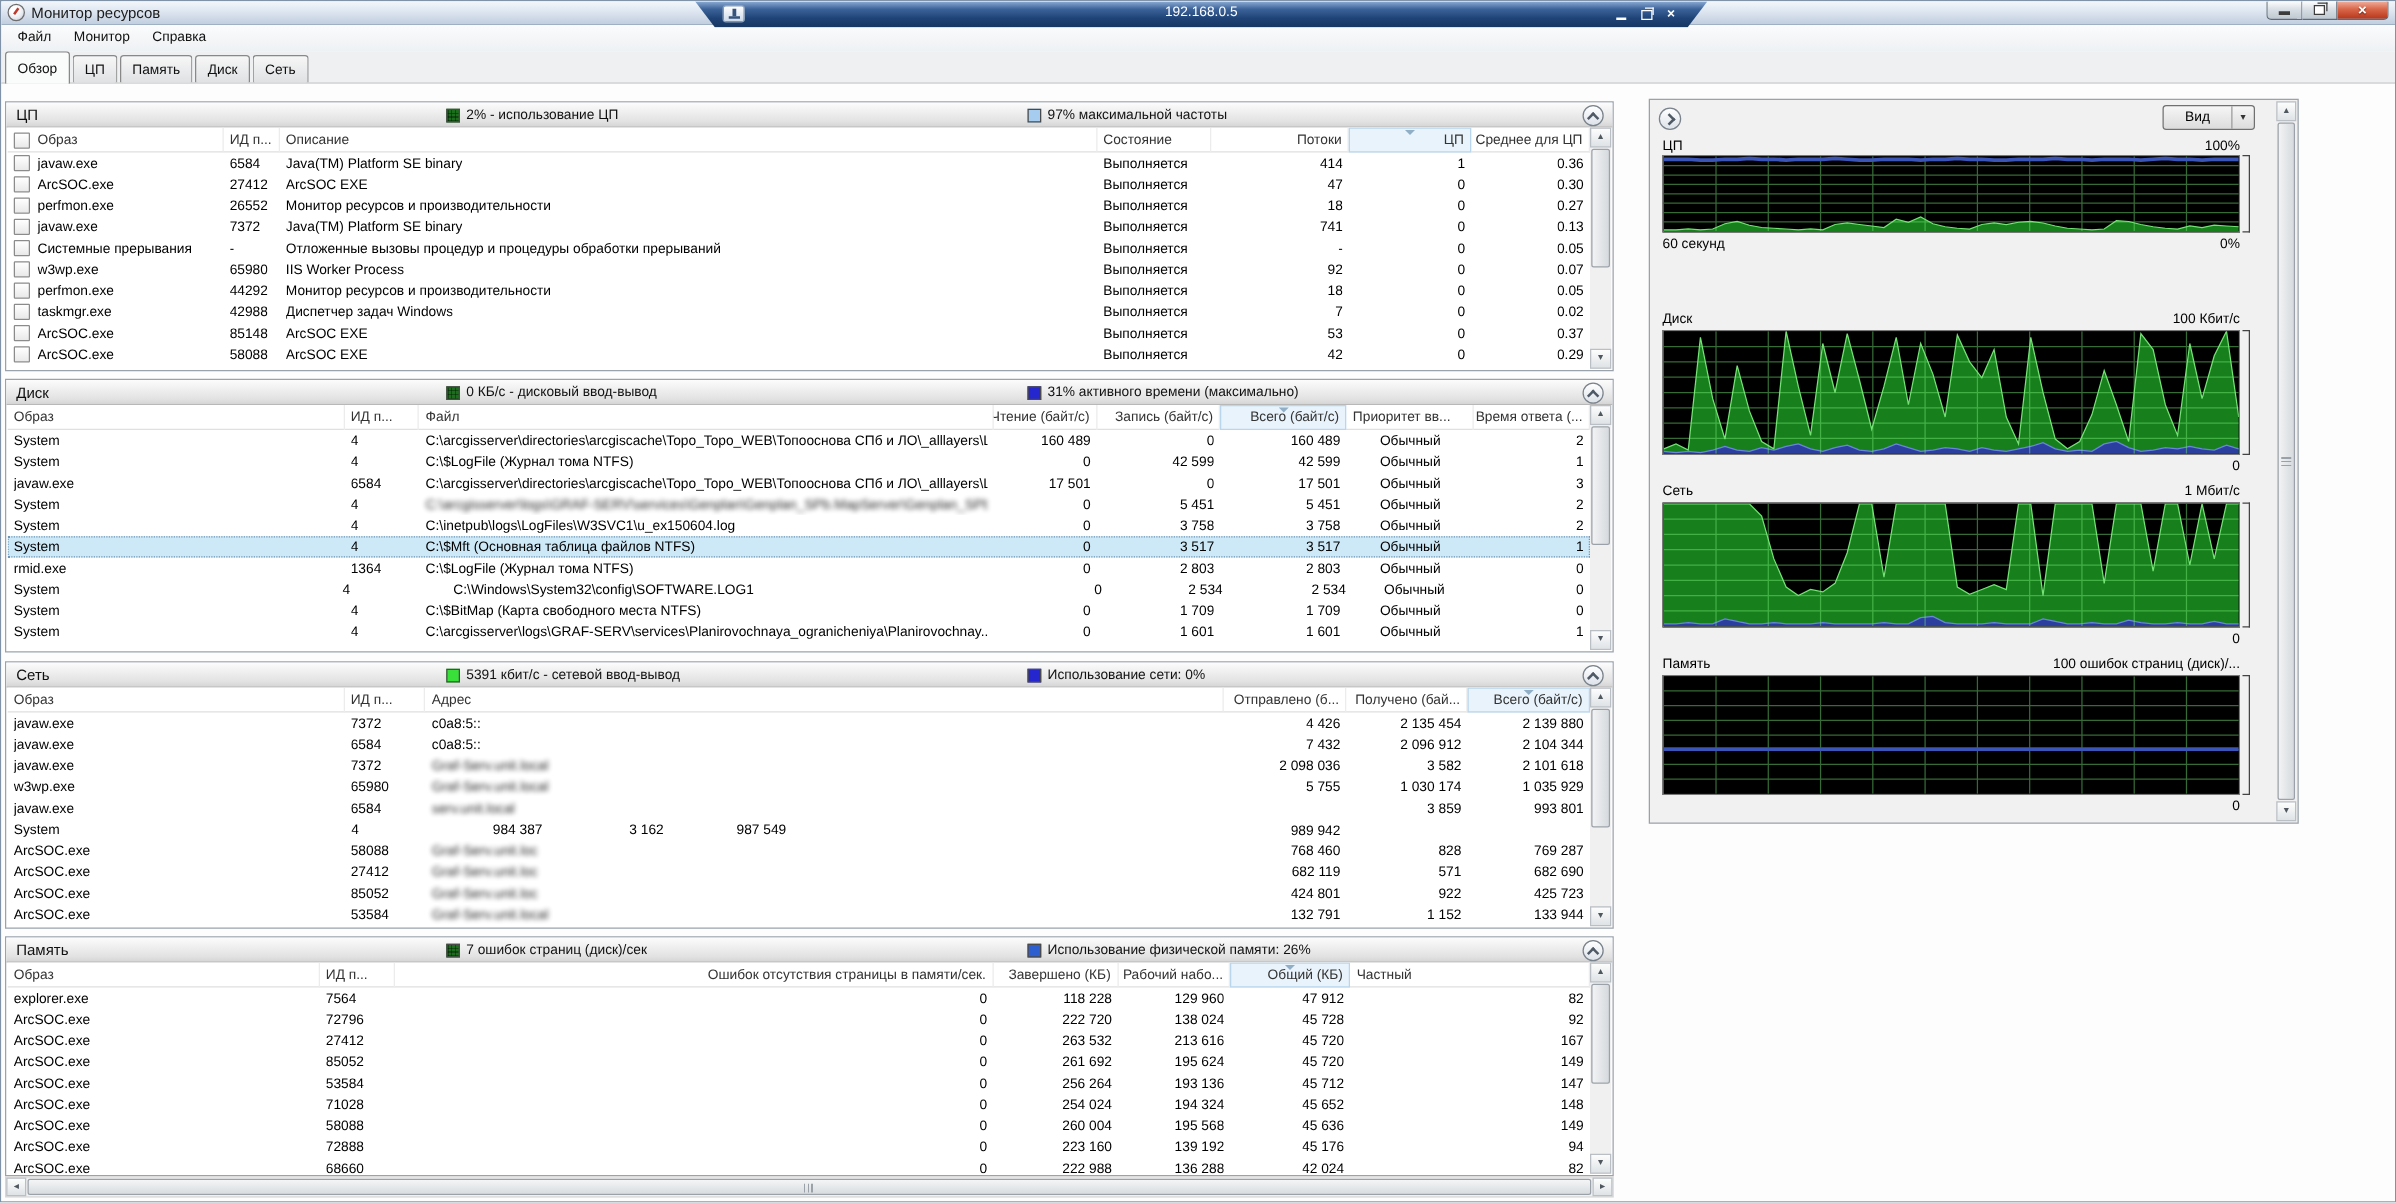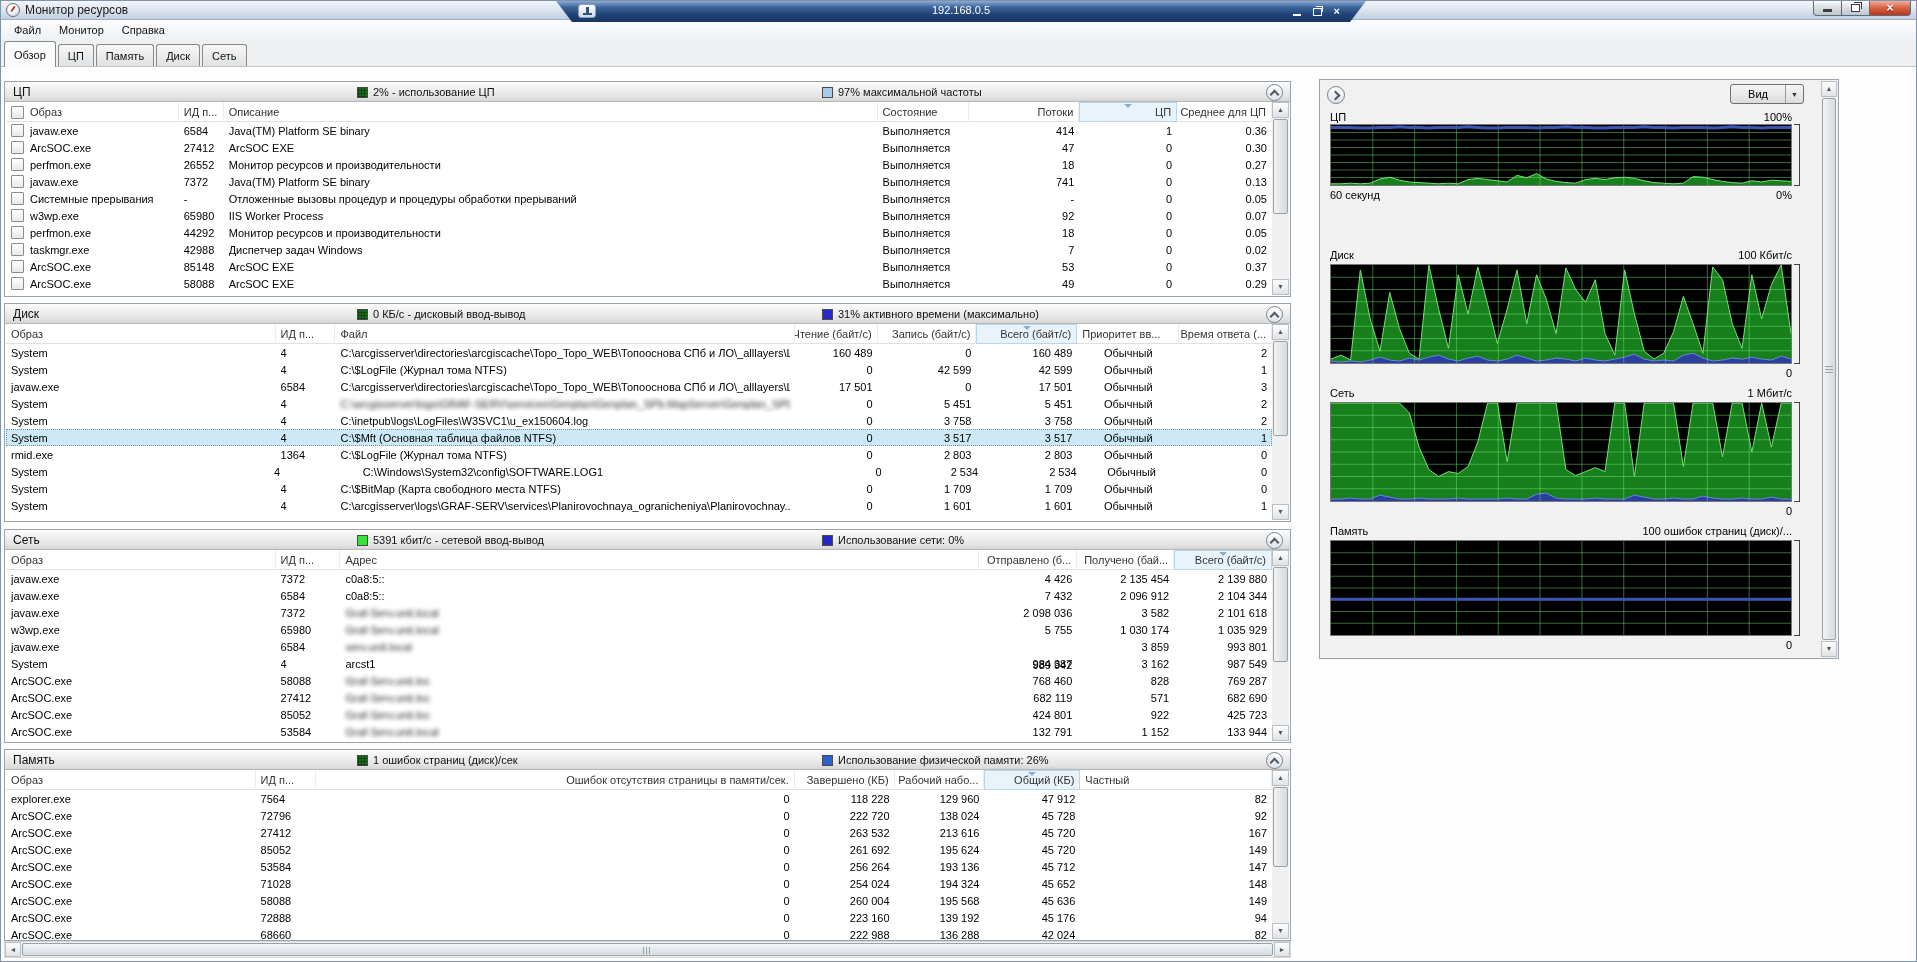--- a/index.html
+++ b/index.html
@@ -457,21 +457,21 @@
               <div class="cell" style="width: 45px;">
                 <span>58088</span>
               </div>
               <div class="cell" style="width: 655px;">
                 <span>ArcSOC EXE</span>
               </div>
               <div class="cell" style="width: 92px;">
                 <span>Выполняется</span>
               </div>
               <div class="cell num" style="width: 110px;">
-                <span>49</span>
+                <span>42</span>
               </div>
               <div class="cell num" style="width: 98px;">
                 <span>0</span>
               </div>
               <div class="cell num" style="width: 95px;">
                 <span>0.29</span>
               </div>
             </div>
           </div>
         </div>
@@ -927,23 +927,20 @@
                 <span>993 801</span>
               </div>
             </div>
             <div class="row">
               <div class="cell" style="width: 270px;">
                 <span>System</span>
               </div>
               <div class="cell" style="width: 65px;">
                 <span>4</span>
               </div>
-              <div class="cell" style="width: 640px;">
-                <span>arcst1</span>
-              </div>
               <div class="cell num" style="width: 98px;">
                 <span>984 387</span>
               </div>
               <div class="cell num" style="width: 97px;">
                 <span>3 162</span>
               </div>
               <div class="cell num" style="width: 98px;">
                 <span>987 549</span>
               </div>
             </div>
@@ -1034,21 +1031,21 @@
         <div class="sb-thumb" style="top:17px;height:95px;"></div>
         <div class="sb-btn down">▼</div>
       </div>
     </div>
 
     <div class="section" id="sec-mem" style="top:682px;height:192px;">
       <div class="sec-header">
         <span class="sec-title">Память</span>
         <span class="status green">
             <span class="swatch dotted" style="background-color: rgb(27, 110, 27);"></span>
-            <span>1 ошибок страниц (диск)/сек</span>
+            <span>7 ошибок страниц (диск)/сек</span>
           </span>
         <span class="status blue">
             <span class="swatch" style="background-color: rgb(46, 95, 208);"></span>
             <span>Использование физической памяти: 26%</span>
           </span>
         <span class="collapse-btn"></span>
       </div>
       <div class="tbl">
           <div class="thead">
             <div class="th" style="width: 250px;">

